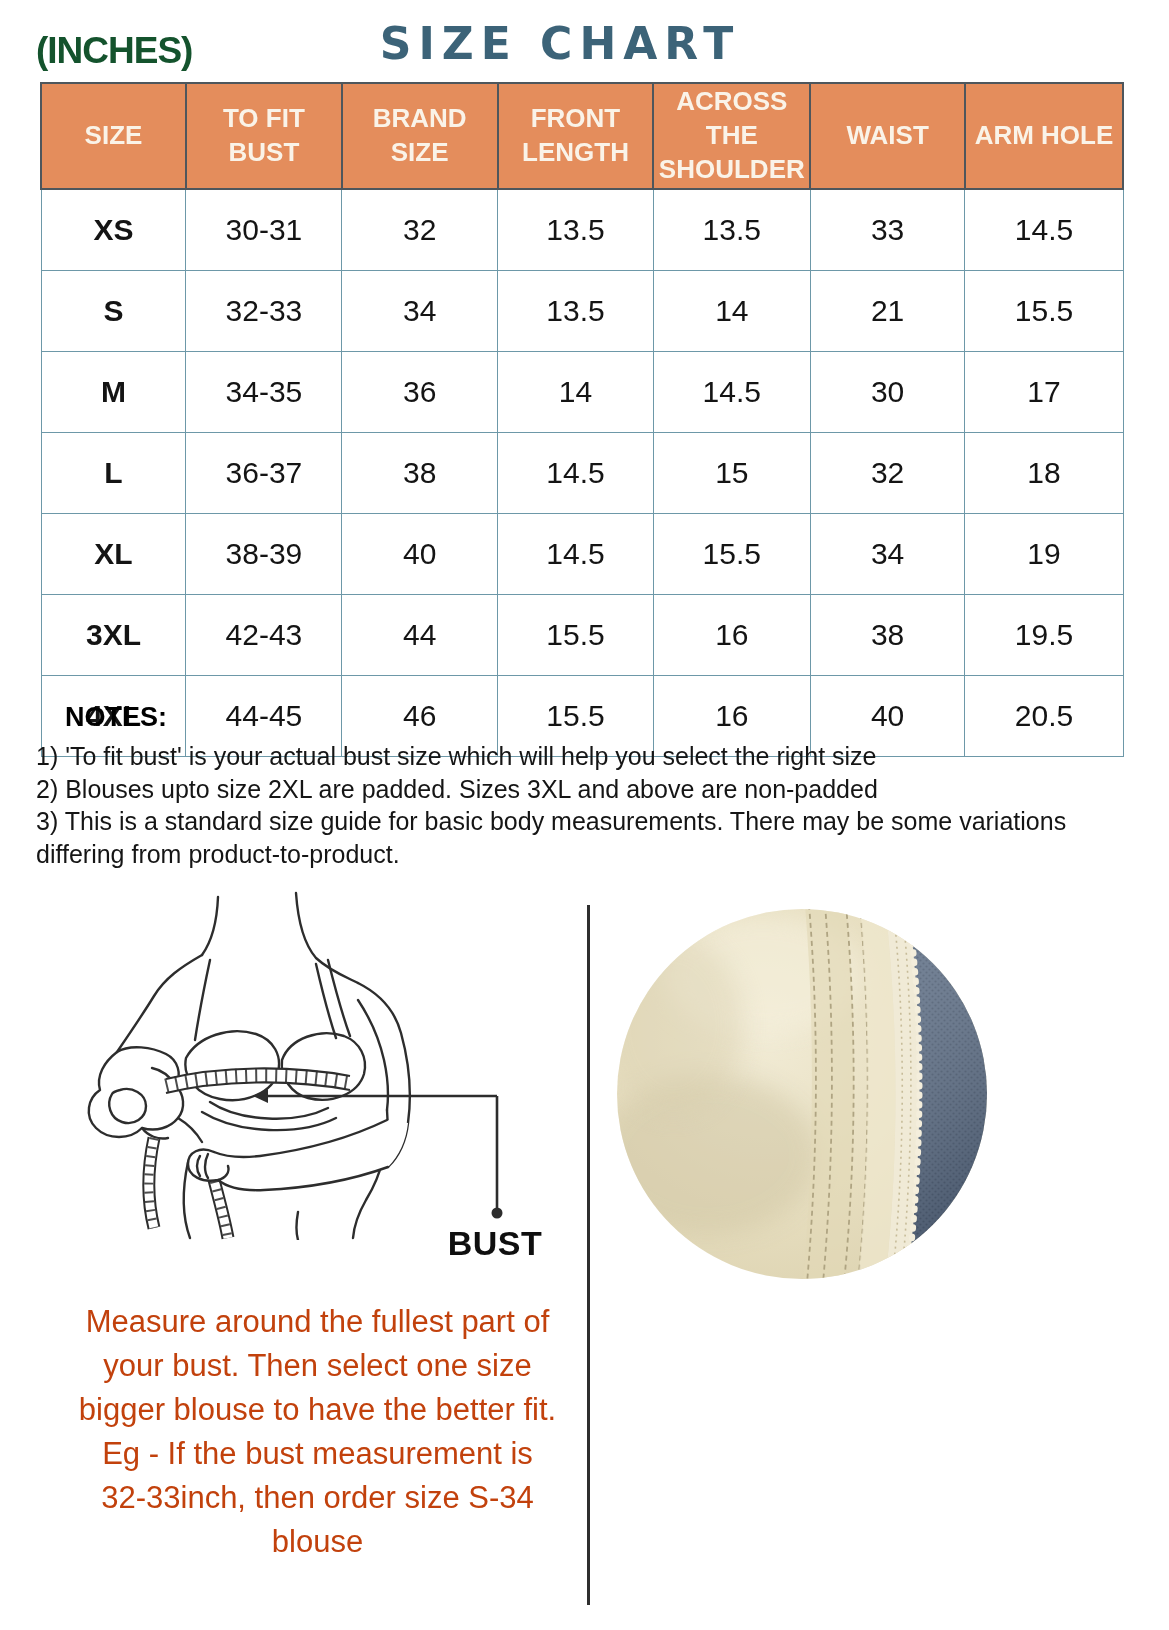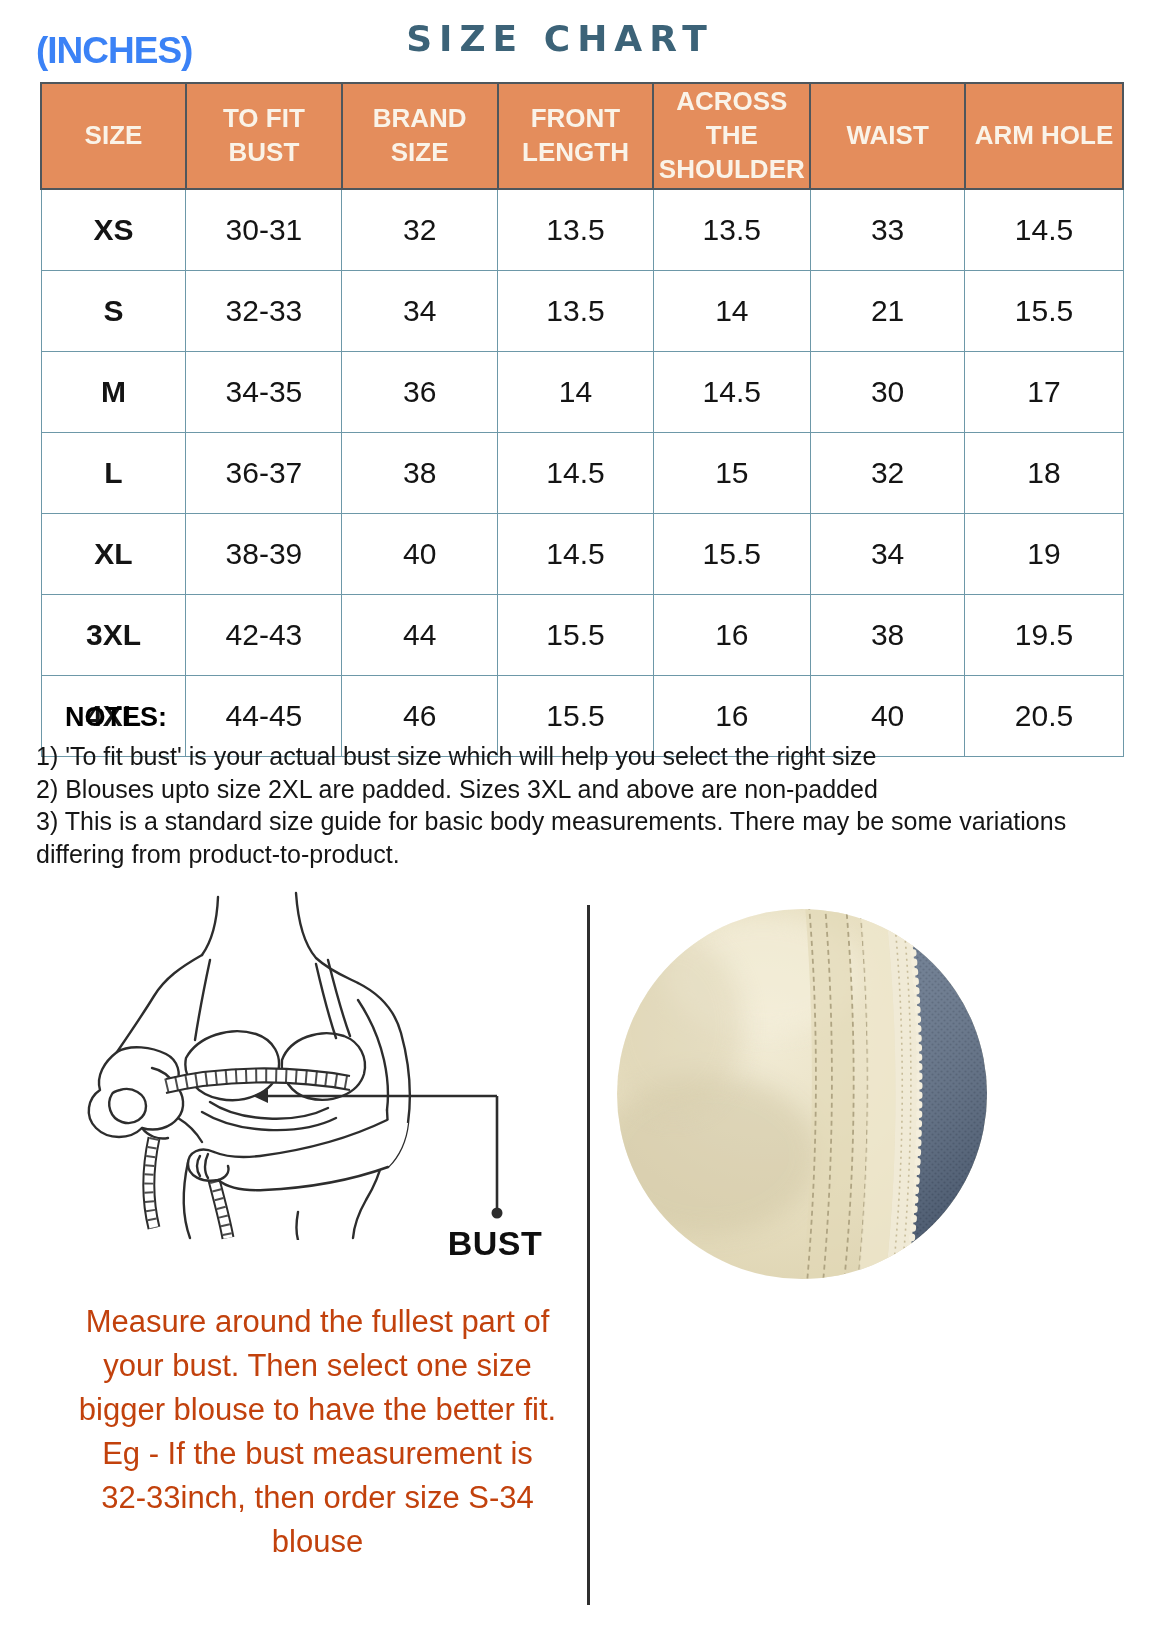--- a/index.html
+++ b/index.html
@@ -3,25 +3,25 @@
 <meta charset="utf-8">
 <style>
   html,body{margin:0;padding:0;background:#ffffff;}
   .canvas{
     position:relative;width:1169px;height:1630px;background:#ffffff;
     font-family:"Liberation Sans","DejaVu Sans",sans-serif;overflow:hidden;color:#111;
   }
   
   .unit-label{
     position:absolute;left:36px;top:30px;font-size:37px;font-weight:800;
-    letter-spacing:-1px;color:#3b82f6;
+    letter-spacing:-1px;color:#14532d;
   }
   .page-title{
     position:absolute;left:0;top:18px;width:1120px;text-align:center;
-    font-size:36px;font-weight:800;letter-spacing:7px;color:#3C6378;
+    font-size:44px;font-weight:800;letter-spacing:7px;color:#3C6378;
     font-family:"DejaVu Sans","Liberation Sans",sans-serif;
   }
   
   table.size-table{
     position:absolute;left:40px;top:82px;width:1084px;
     border-collapse:collapse;table-layout:fixed;
   }
   table.size-table th{
     background:#E48D5C;color:#FAF3E8;font-weight:700;font-size:26px;line-height:1.3;
     text-align:center;vertical-align:middle;white-space:pre-line;

